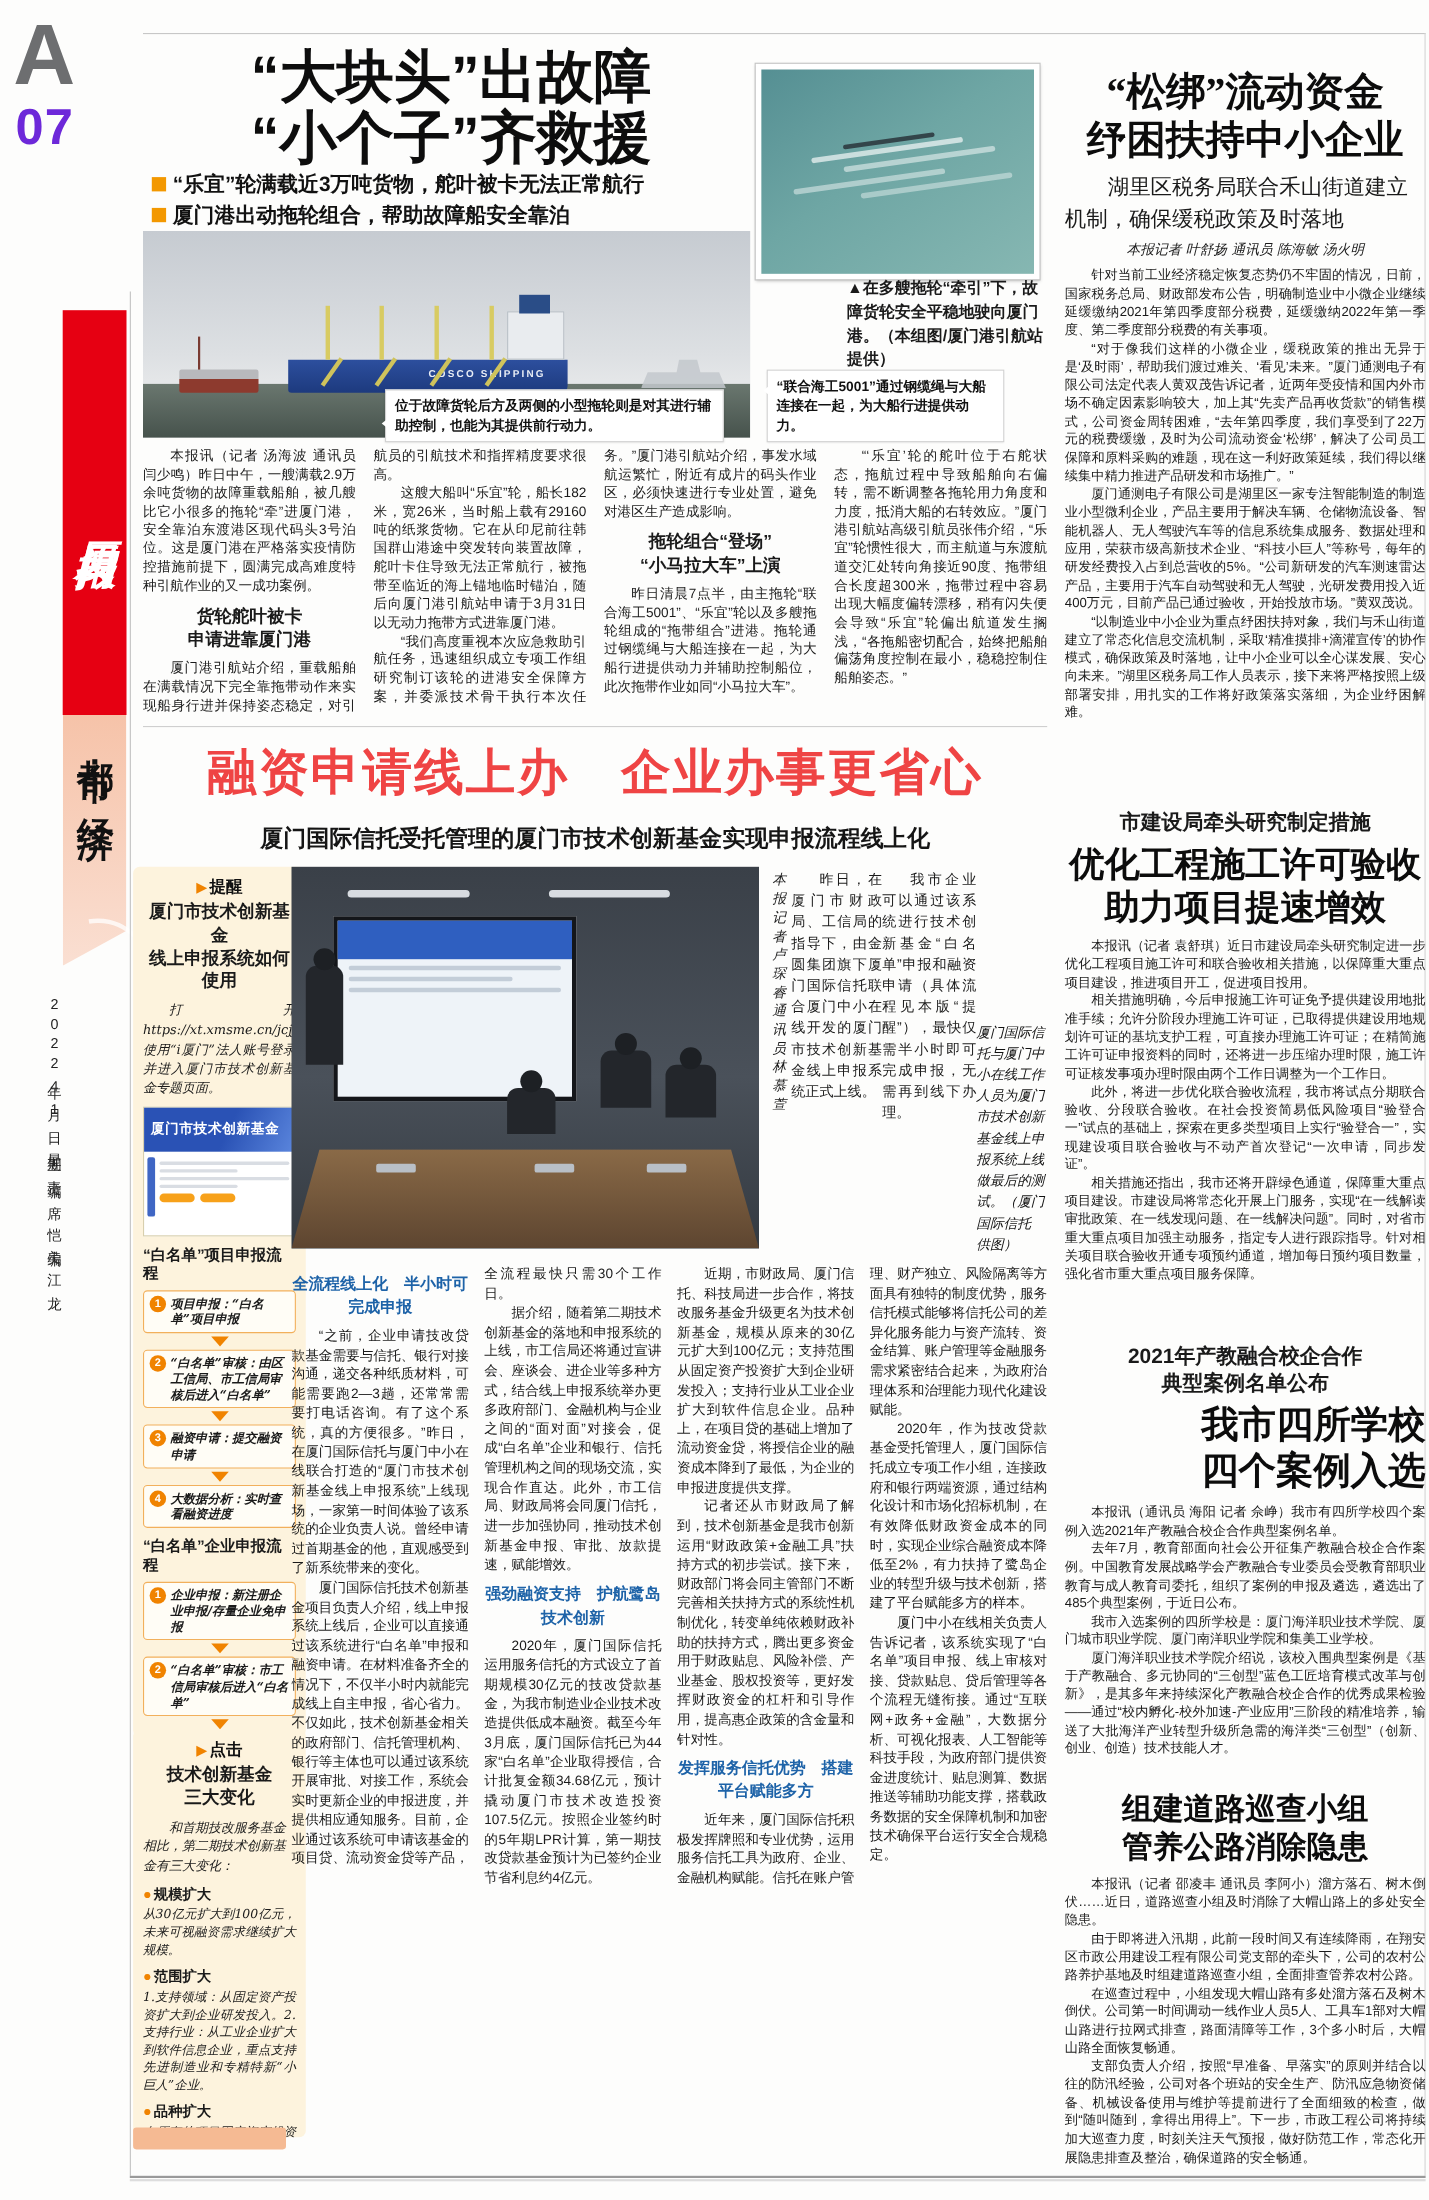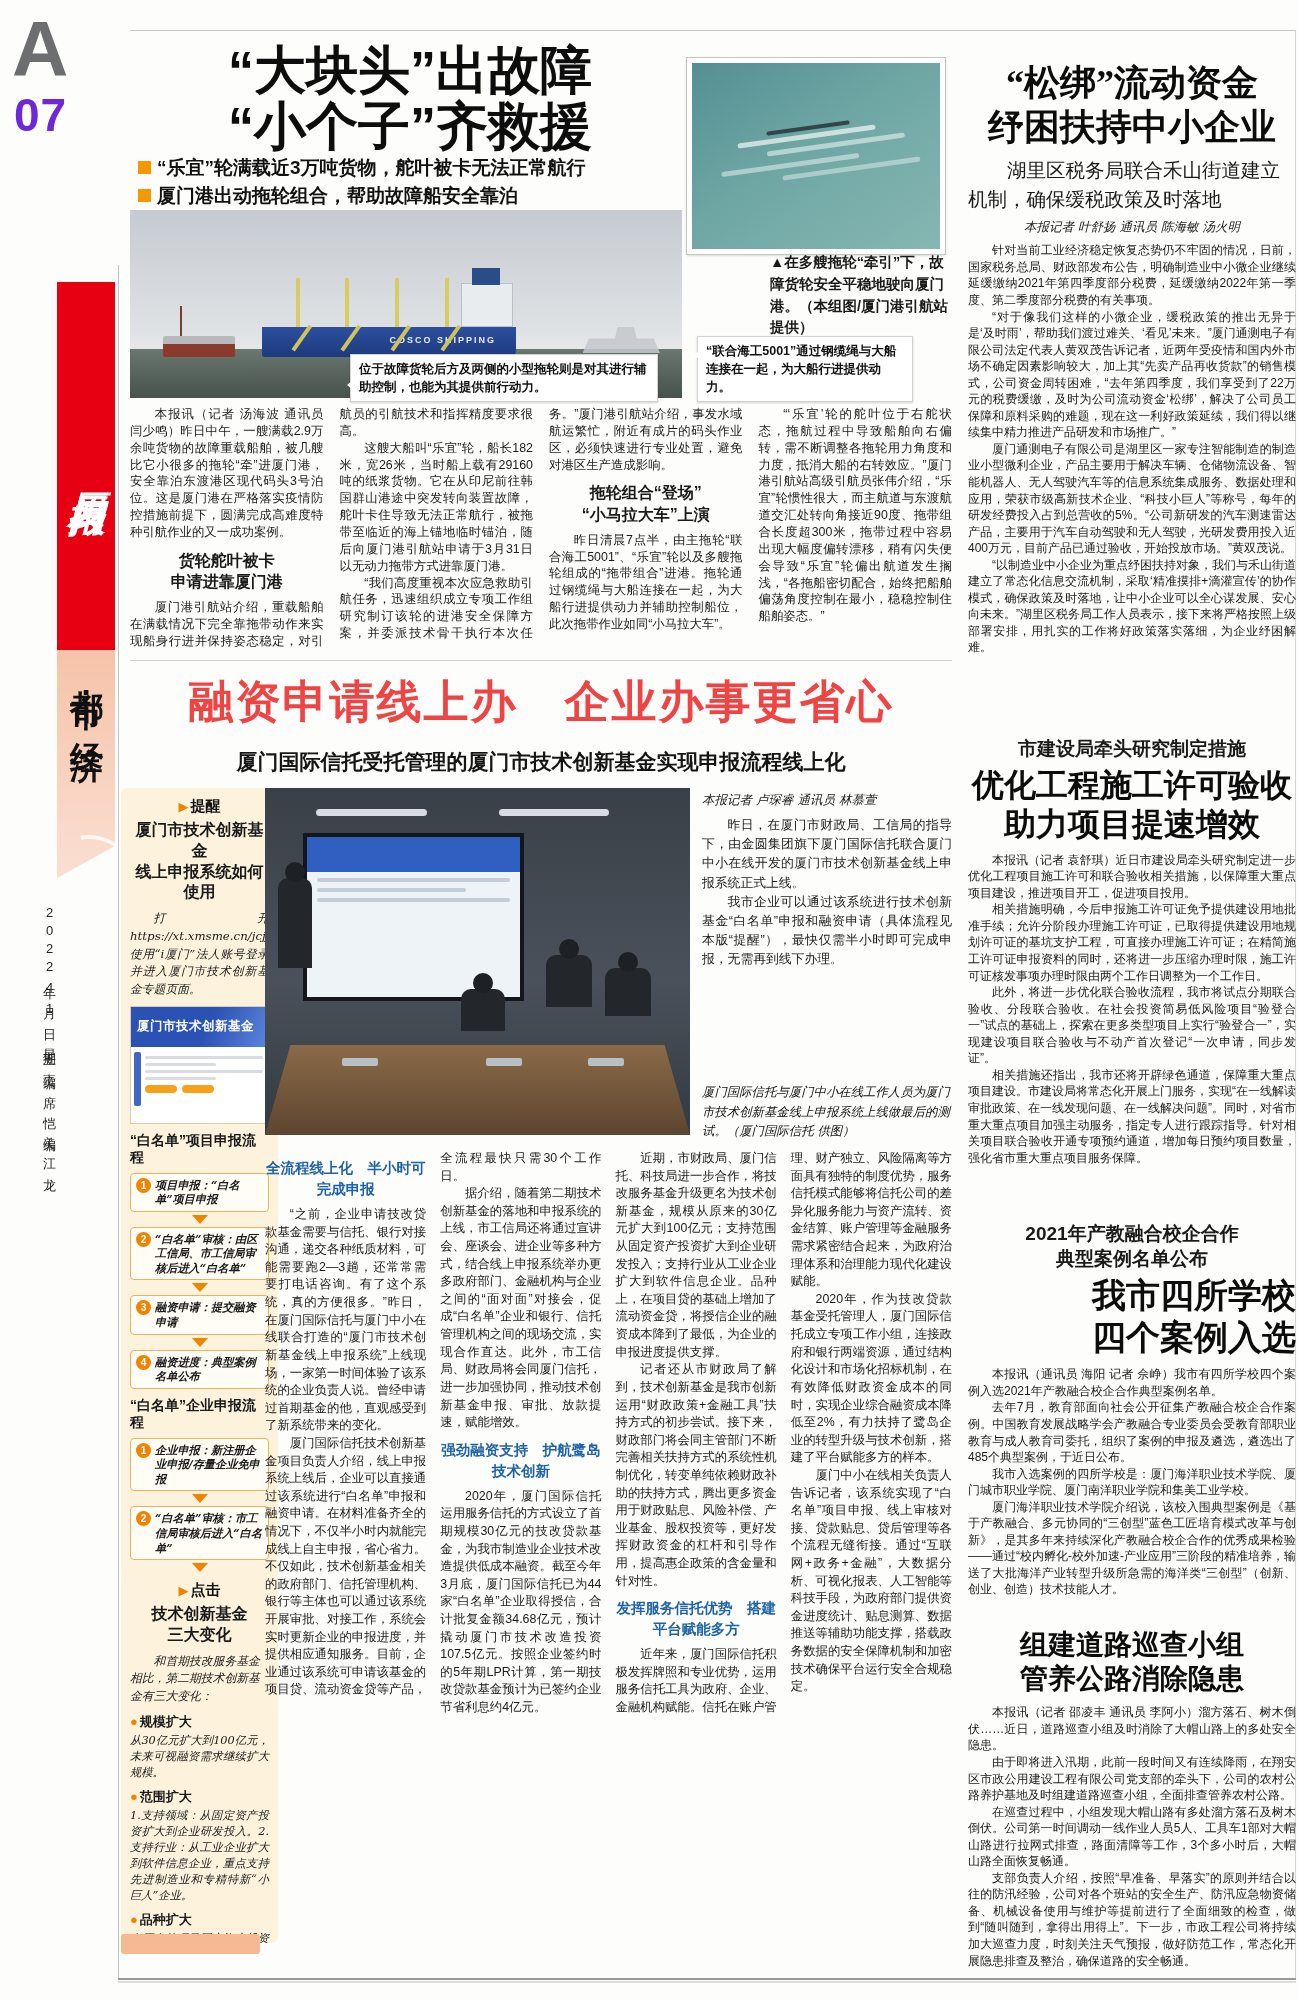--- a/index.html
+++ b/index.html
@@ -90,21 +90,21 @@
   #feat-photo{left:265px;top:788px;width:425px;height:347px;overflow:hidden;background:linear-gradient(180deg,#3a4048 0%,#4a515a 55%,#343a41 100%);}
   #feat-photo .light{position:absolute;top:6%;width:26%;height:7px;background:#e9edf2;border-radius:4px;opacity:.9;}
   #feat-photo .screen{position:absolute;left:9%;top:13%;width:50%;height:46%;background:#eef3f8;border:4px solid #14161a;}
   #feat-photo .scr-top{height:22%;background:#2f5fc0;}
   #feat-photo .scr-line{height:4px;background:#c3cdd8;margin:6px 10px 0;border-radius:2px;}
   .person{position:absolute;background:#23262b;border-radius:10px 10px 0 0;}
   .person::before{content:"";position:absolute;left:50%;top:-16px;transform:translateX(-50%);width:20px;height:20px;border-radius:50%;background:#1d2024;}
   #feat-photo .table{position:absolute;left:0;bottom:0;width:100%;height:26%;background:linear-gradient(180deg,#8a6a47,#5d4530);clip-path:polygon(6% 0,94% 0,100% 100%,0 100%);}
   #feat-photo .laptop{position:absolute;width:36px;height:8px;background:#b9bfc6;border-radius:2px;bottom:20%;}
   
-  #feat-side{left:702px;top:790px;width:250px;height:350px;display:flex;flex-direction:column;overflow:hidden;}
+  #feat-side{left:702px;top:790px;width:250px;height:350px;display:flex;flex-direction:row;overflow:hidden;}
   #feat-byline{font-size:12.5px;margin:2px 0 6px;text-align:left;}
   #feat-side p.intro{font-size:12.8px;line-height:1.5;}
   #feat-cap{margin-top:auto;font-size:12.4px;line-height:1.55;color:#111;}
   
   #feat-body{left:265px;top:1150px;width:687px;height:800px;column-count:4;column-gap:14px;overflow:hidden;}
   #feat-body p{font-size:12.4px;line-height:1.42;}
   .sechead{break-inside:avoid;color:#1e63a8;font-weight:800;font-size:14.5px;text-align:center;line-height:1.45;margin:8px 0 6px;}
   
   #rail{left:968px;top:0;width:328px;height:2000px;}
   .rart{position:absolute;left:0;width:328px;}
@@ -229,21 +229,21 @@
       <span class="t kai">“白名单”审核：由区工信局、市工信局审核后进入“白名单”</span>
     </div>
   <div class="dar"></div>
   <div class="step">
       <span class="n">3</span>
       <span class="t kai">融资申请：提交融资申请</span>
     </div>
   <div class="dar"></div>
   <div class="step">
       <span class="n">4</span>
-      <span class="t kai">融资进度：典型案例名单公布</span>
+      <span class="t kai">大数据分析：实时查看融资进度</span>
     </div>
   <div class="flowtitle">“白名单”企业申报流程</div>
   <div class="step">
       <span class="n">1</span>
       <span class="t kai">企业申报：新注册企业申报/存量企业免申报</span>
     </div>
   <div class="dar"></div>
   <div class="step">
       <span class="n">2</span>
       <span class="t kai">“白名单”审核：市工信局审核后进入“白名单”</span>

